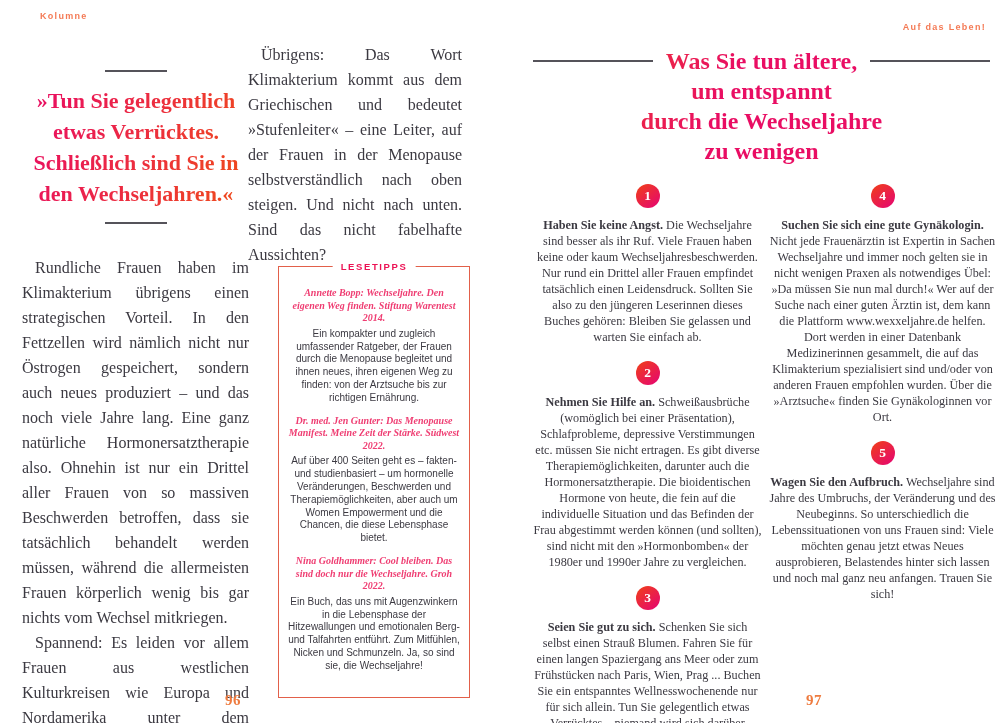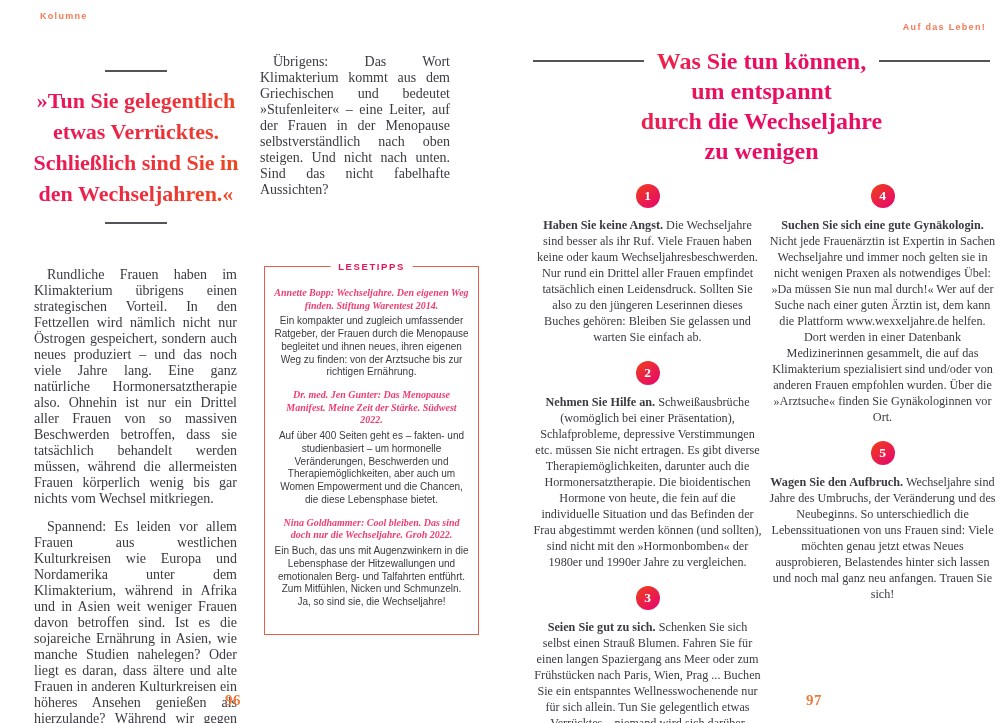--- a/index.html
+++ b/index.html
@@ -48,30 +48,30 @@
     .title-block{
       background:linear-gradient(115deg,var(--orange-red) 0%,var(--pink) 42%,var(--pink) 78%,var(--orange-red) 100%);
       -webkit-background-clip:text;background-clip:text;
     }
     .title-block .tline{color:transparent;}
   }
 
   
   .col{position:absolute;}
   .col p{
-    font-size:14px;line-height:16px;margin:12px;
+    font-size:16px;line-height:25px;margin:0;
     text-align:justify;text-indent:13px;color:var(--ink);
     hyphens:auto;-webkit-hyphens:auto;
   }
   .col1{left:22px;top:255px;width:227px;}
   .col2{left:248px;top:42px;width:214px;}
 
   
   .tips-box{
-    position:absolute;left:264px;top:266px;width:215px;
+    position:absolute;left:278px;top:266px;width:192px;
     border:1px solid var(--box-border);
     padding:20px 9px 12px;text-align:center;background:#fff;
   }
   .tips-title{
     position:absolute;top:-6px;left:50%;transform:translateX(-50%);
     background:#fff;padding:0 8px;white-space:nowrap;
     font:bold 9.5px "Liberation Sans",sans-serif;
     letter-spacing:1.6px;color:var(--box-title);
   }
   .book{margin:0 0 10px;}
@@ -172,21 +172,21 @@
     </aside>
 
     <span class="folio folio-left">96</span>
   </section>
 
   <section>
 
     <div class="title-block">
       <div class="title-row">
         <span class="trule"></span>
-        <h1 class="tline">Was Sie tun können,</h1>
+        <h1 class="tline">Was Sie tun ältere,</h1>
         <span class="trule"></span>
       </div>
       <h1 class="tline">um entspannt</h1>
       <h1 class="tline">durch die Wechseljahre</h1>
       <h1 class="tline">zu wenigen</h1>
     </div>
 
     <div class="steps-col steps-col1">
       <div class="step">
         <span class="badge">1</span>

